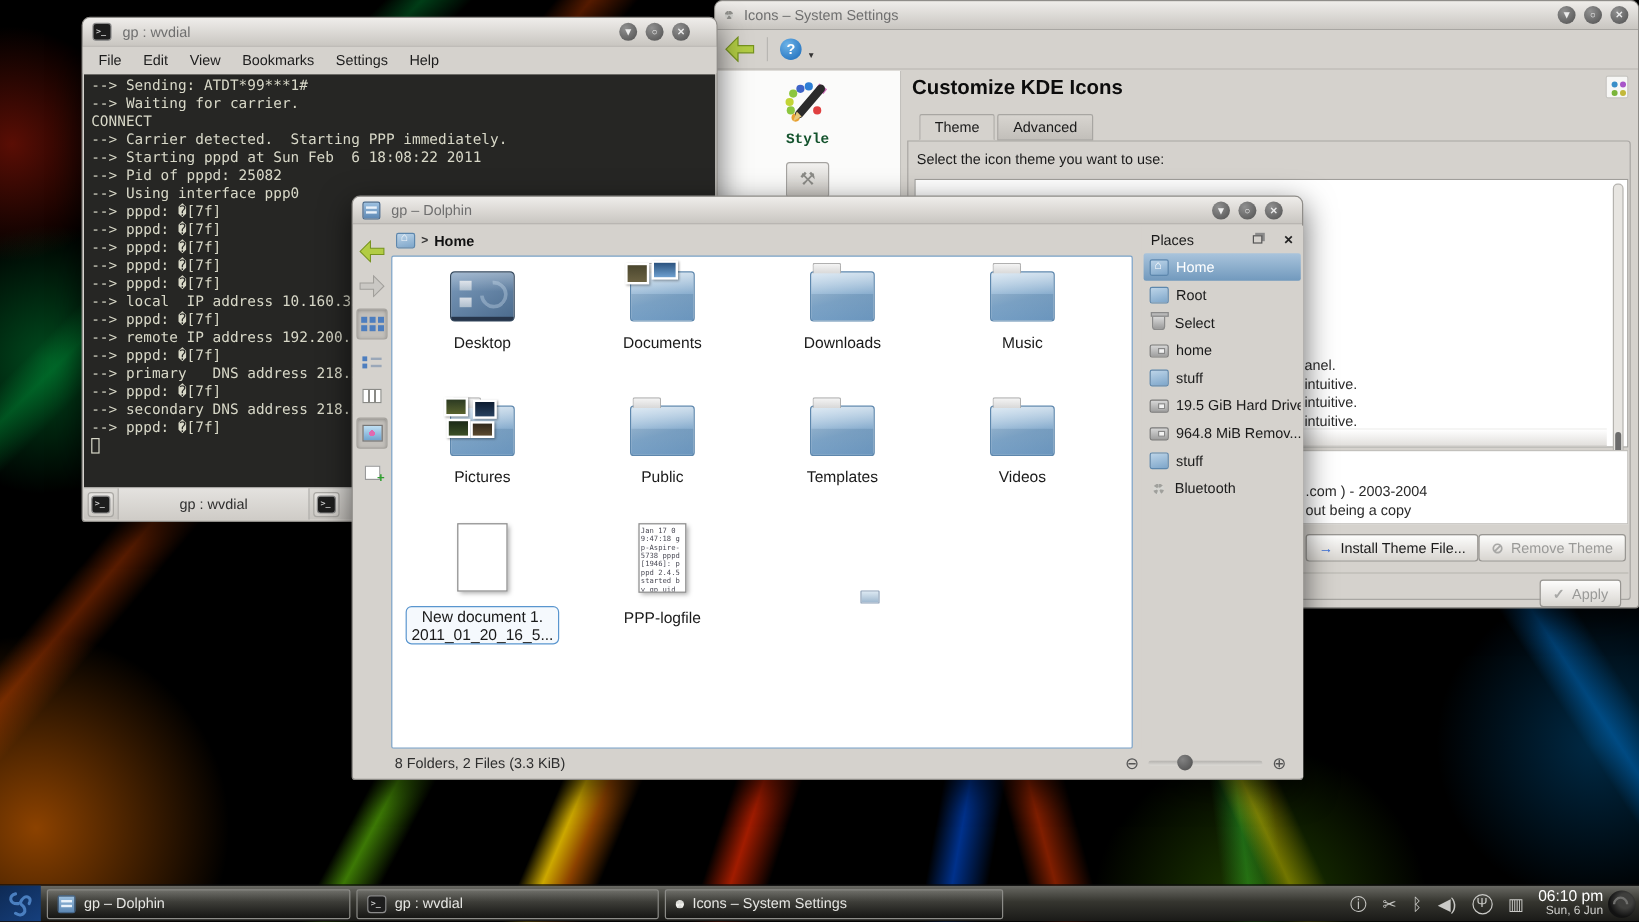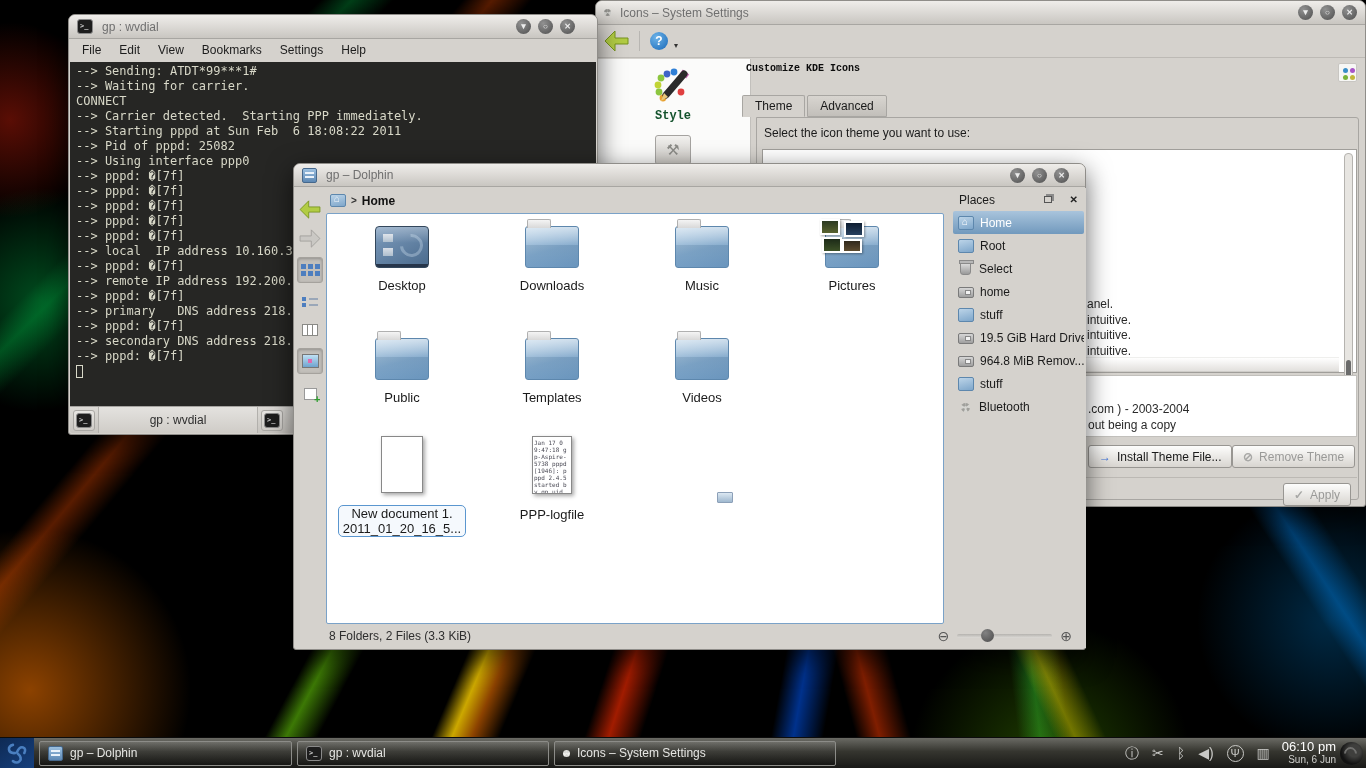--- a/index.html
+++ b/index.html
@@ -59,22 +59,22 @@
     border-left:1px solid #b2b0ac;border-right:1px solid #b2b0ac;background:linear-gradient(#e4e2df,#cfccc7);}
   
   #ss{left:595px;top:0;width:771px;height:507px;z-index:1;}
   .ss-toolbar{height:33px;display:flex;align-items:center;padding:0 8px;gap:10px;border-bottom:1px solid #bdbab5;}
   .vsep{width:1px;height:20px;background:#b8b6b2;}
   .ss-side{position:absolute;left:0;top:58px;width:155px;bottom:1px;background:#fbfbfa;border-right:1px solid #c2c0bc;
     display:flex;flex-direction:column;align-items:center;border-radius:0 0 0 2px;}
   .style-label{font-size:12px;font-weight:bold;color:#14532d;margin-top:2px;font-family:Liberation Mono, monospace;}
   .hw-box{width:36px;height:30px;margin-top:12px;background:linear-gradient(#f2f1ef,#c9c6c1);border:1px solid #a5a3a0;
     border-radius:3px;color:#8a8a86;font-size:15px;text-align:center;line-height:28px;}
-  .ss-heading{position:absolute;left:150px;top:62px;font-size:10px;font-weight:bold;color:#0c0c0c;font-family:Liberation Mono, monospace;}
-  .tabs{position:absolute;left:146px;top:94px;display:flex;z-index:3;}
+  .ss-heading{position:absolute;left:164px;top:62px;font-size:17px;font-weight:bold;color:#0c0c0c;}
+  .tabs{position:absolute;left:170px;top:94px;display:flex;z-index:3;}
   .tab{padding:3px 12px;font-size:12px;color:#1a1a1a;border:1px solid #a8a6a2;background:linear-gradient(#d8d5d0,#c2bfba);margin-right:2px;border-radius:2px 2px 0 0;}
   .tab.active{background:#d5d2cd;border-bottom:1px solid #d5d2cd;}
   .tabpane{position:absolute;left:160px;top:116px;right:6px;bottom:6px;border:1px solid #a8a6a2;background:#d5d2cd;border-radius:0 3px 3px 3px;}
   .select-label{position:absolute;left:168px;top:125px;font-size:12px;color:#1a1a1a;}
   .theme-list{position:absolute;left:166px;top:148px;width:595px;height:224px;background:#fff;border:1px solid #a09e9a;}
   .ss-frags{position:absolute;left:491px;top:296px;font-size:12px;color:#2a2a2a;line-height:15.5px;}
   .sel-band{position:absolute;left:167px;top:356px;width:576px;height:15px;background:linear-gradient(#ffffff,#e2e0dd);
     border-top:1px solid #efefed;border-bottom:1px solid #cfcdc9;}
   .scrollbar{position:absolute;left:748px;top:152px;width:9px;height:283px;background:#e7e5e1;border:1px solid #b5b3af;border-radius:4px;}
   .sthumb{position:absolute;left:1px;top:206px;width:5px;height:22px;background:#6b6b6b;border-radius:3px;}
@@ -379,20 +379,24 @@
         </span>
     </div>
     <div class="d-view">
       <div class="folders">
 
       <div class="fitem">
           <span class="ic bfold desktop-folder-icon"></span>
           <span class="flabel">Desktop</span>
         </div>
           <div class="fitem">
+          <span class="ic bfold documents-folder-icon"></span>
+          <span class="flabel">Documents</span>
+        </div>
+          <div class="fitem">
           <span class="ic bfold plain-folder-icon"></span>
           <span class="flabel">Downloads</span>
         </div>
           <div class="fitem">
           <span class="ic bfold plain-folder-icon"></span>
           <span class="flabel">Music</span>
         </div>
           <div class="fitem">
           <span class="ic bfold pictures-folder-icon"></span>
           <span class="flabel">Pictures</span>

